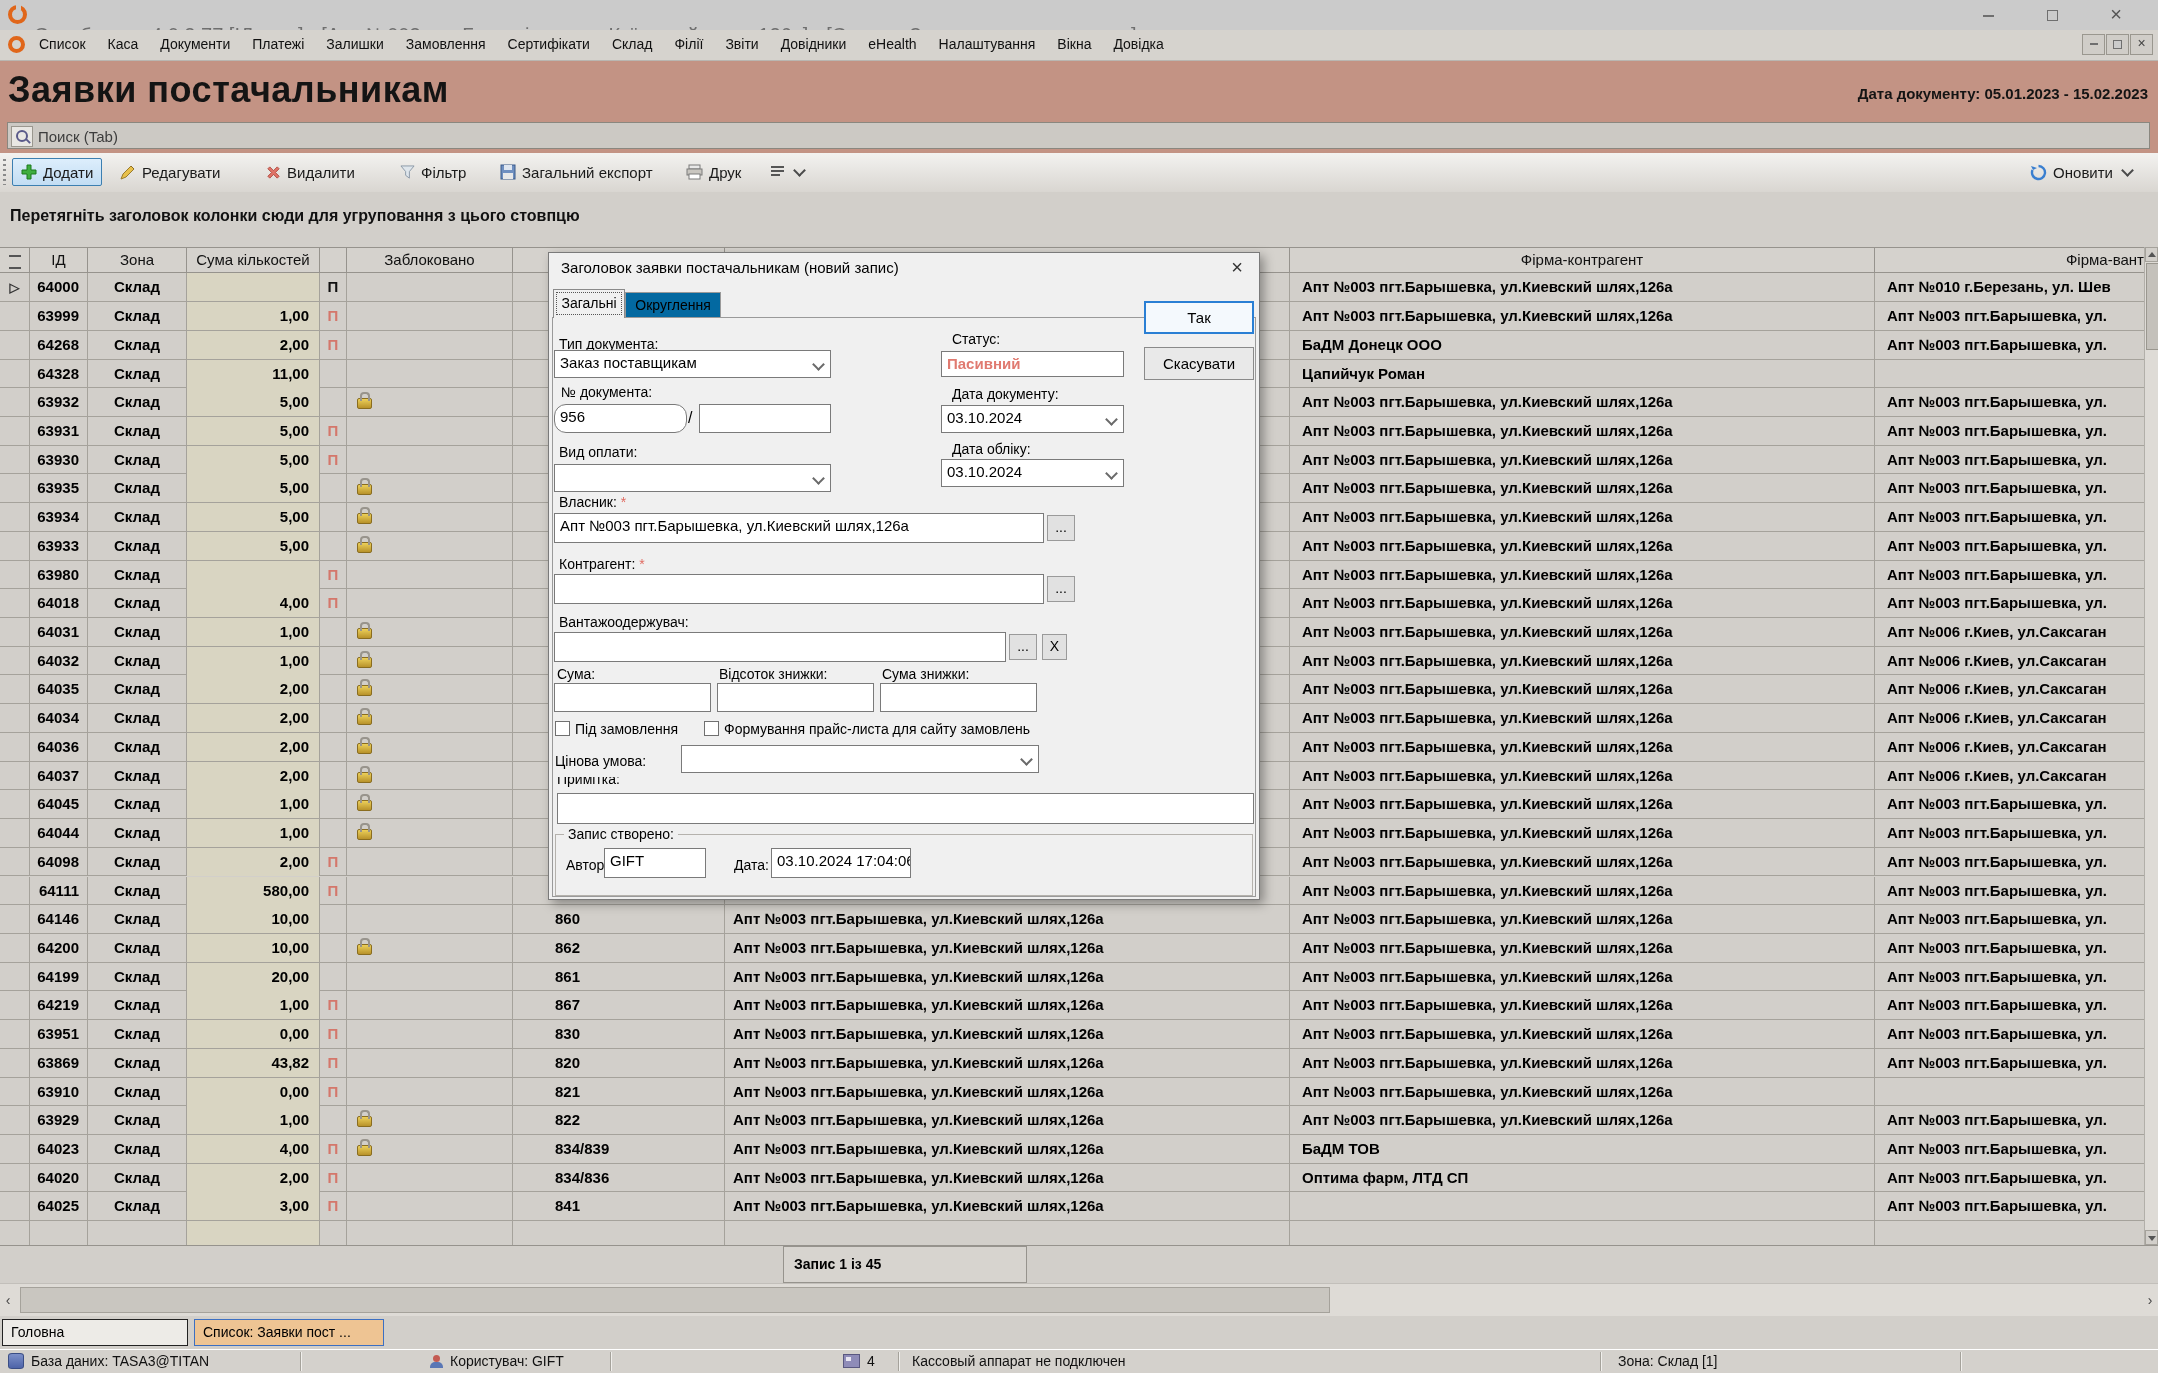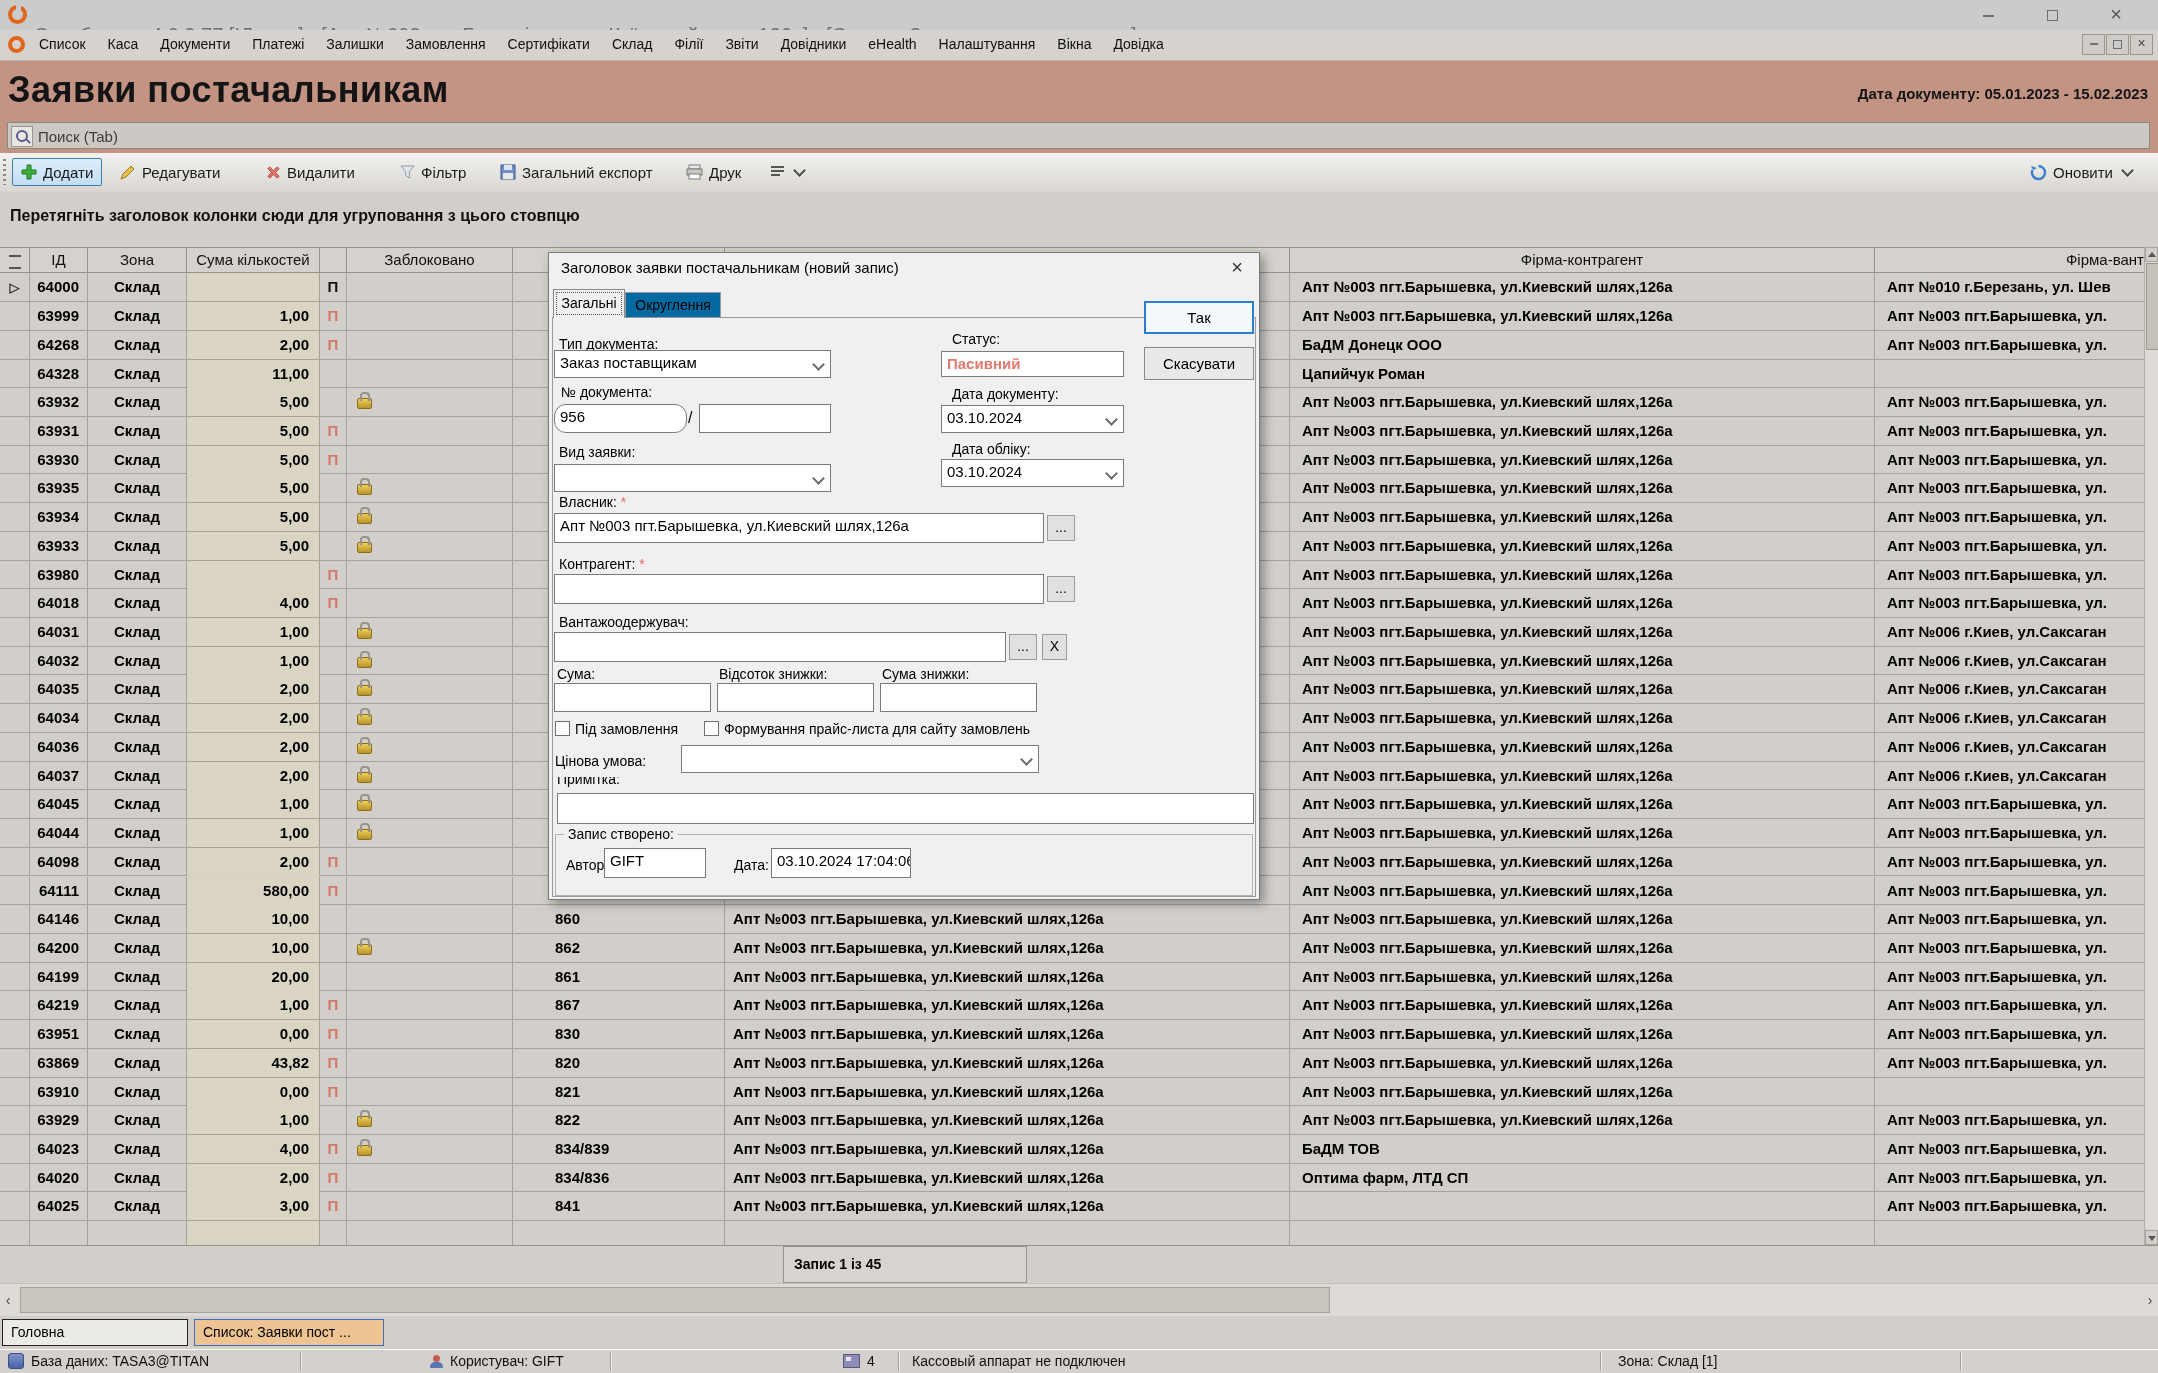--- a/index.html
+++ b/index.html
@@ -708,21 +708,21 @@
 
   <div class="dlbl" style="left:10px;top:83px;">Тип документа:</div>
   <div class="dcombo" style="left:5px;top:97px;width:277px;height:28px;">
     <span>Заказ поставщикам</span>
     <span class="combo-ch"></span>
   </div>
   <div class="dlbl" style="left:12px;top:131px;">№ документа:</div>
   <div class="dinput" style="left:5px;top:151px;width:133px;height:29px;border-radius:12px;">956</div>
   <div class="dlbl" style="left:139px;top:156px;font-size:16px;">/</div>
   <div class="dinput" style="left:150px;top:151px;width:132px;height:29px;"></div>
-  <div class="dlbl" style="left:10px;top:191px;">Вид заявки:</div>
+  <div class="dlbl" style="left:10px;top:191px;">Вид оплати:</div>
   <div class="dcombo" style="left:5px;top:211px;width:277px;height:28px;">
     <span></span>
     <span class="combo-ch"></span>
   </div>
 
   <div class="dlbl" style="left:403px;top:78px;">Статус:</div>
   <div class="dinput" style="left:392px;top:98px;width:183px;height:26px;"><span id="status-val">Пасивний</span></div>
   <div class="dlbl" style="left:403px;top:133px;">Дата документу:</div>
   <div class="dcombo" style="left:392px;top:152px;width:183px;height:28px;">
     <span>03.10.2024</span>

